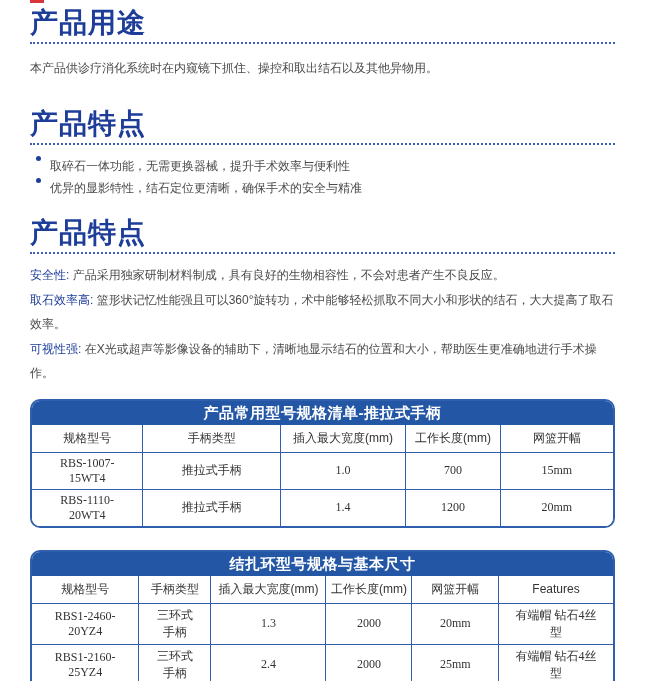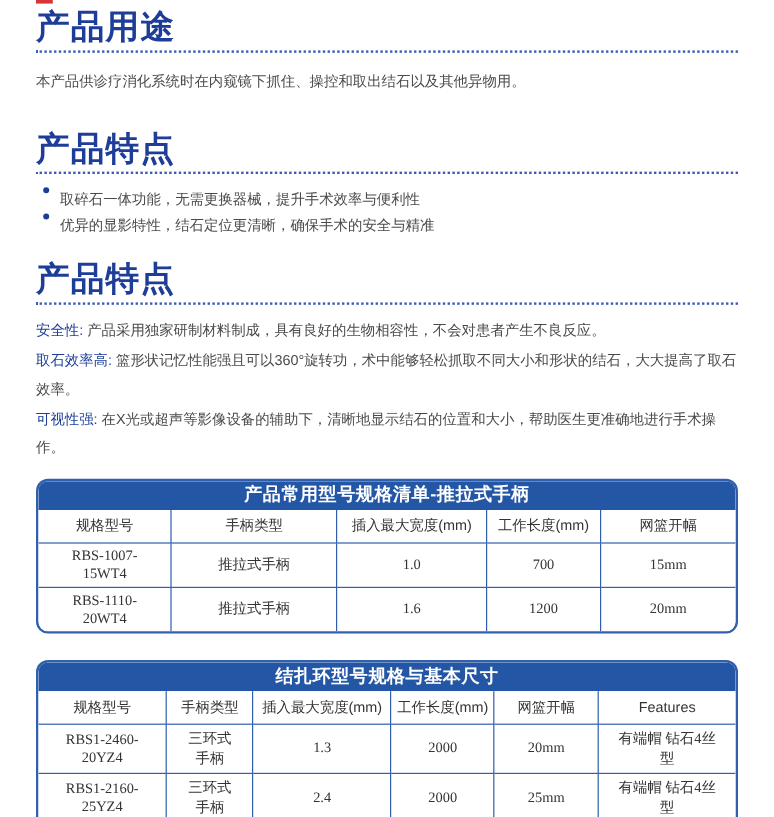--- a/index.html
+++ b/index.html
@@ -108,21 +108,21 @@
           <tr>
             <td>RBS-1007-15WT4</td>
             <td>推拉式手柄</td>
             <td>1.0</td>
             <td>700</td>
             <td>15mm</td>
           </tr>
           <tr>
             <td>RBS-1110-20WT4</td>
             <td>推拉式手柄</td>
-            <td>1.6</td>
+            <td>1.4</td>
             <td>1200</td>
             <td>20mm</td>
           </tr>
         </tbody>
       </table>
   </div>
 
   <div class="tbl tbl-2">
     <div class="tbl-banner">结扎环型号规格与基本尺寸</div>
     <table>

